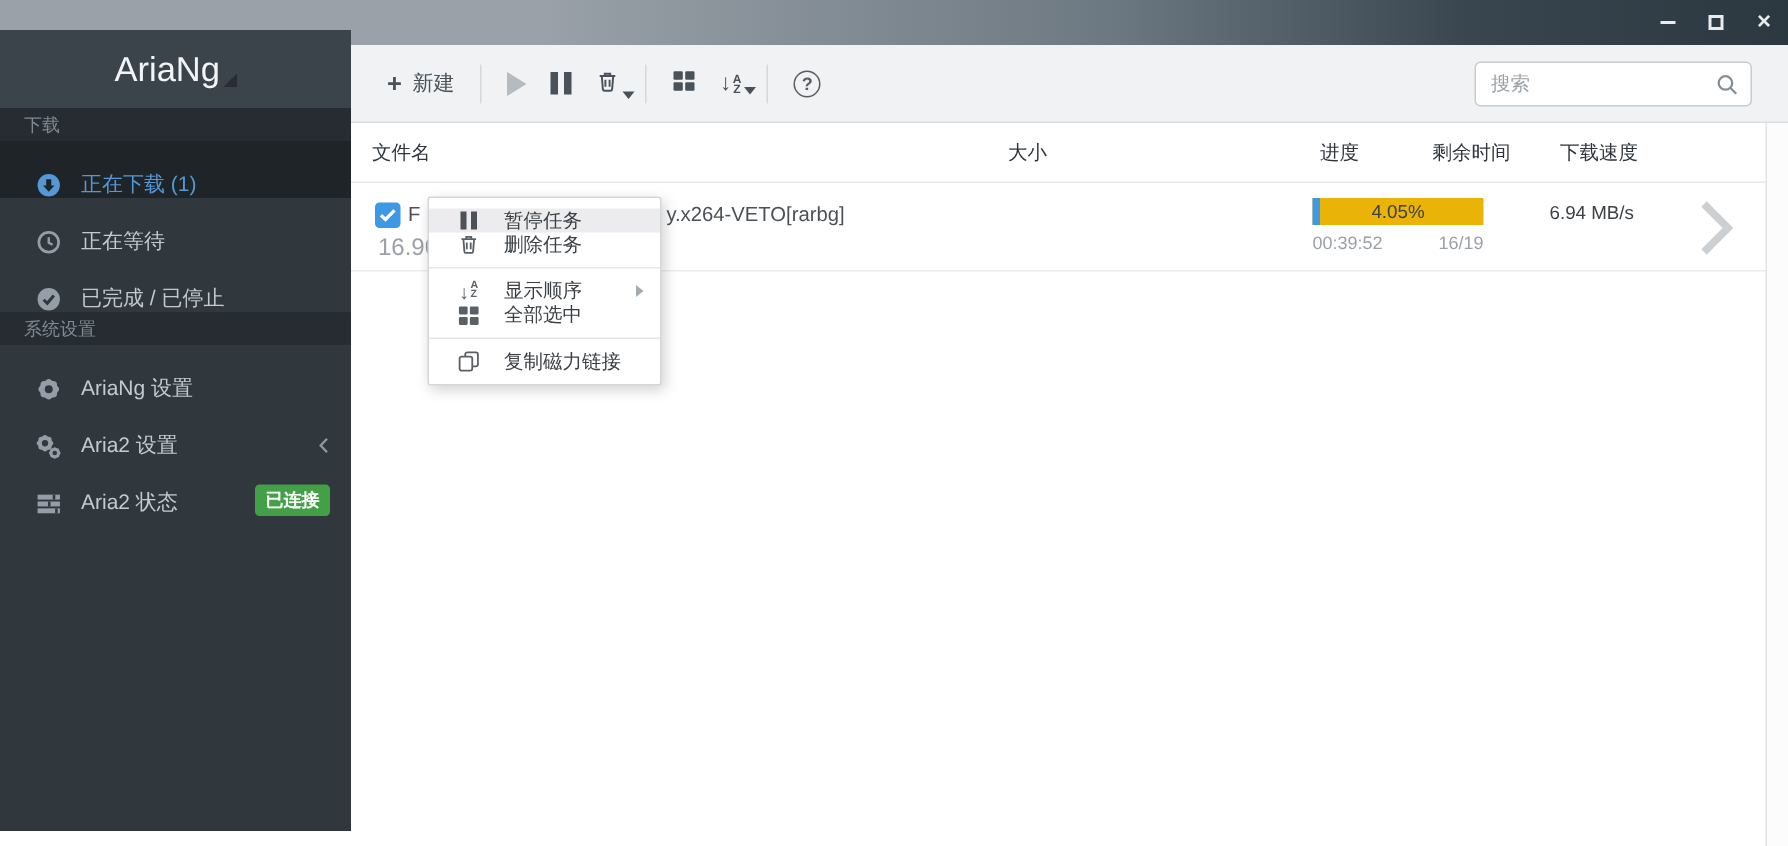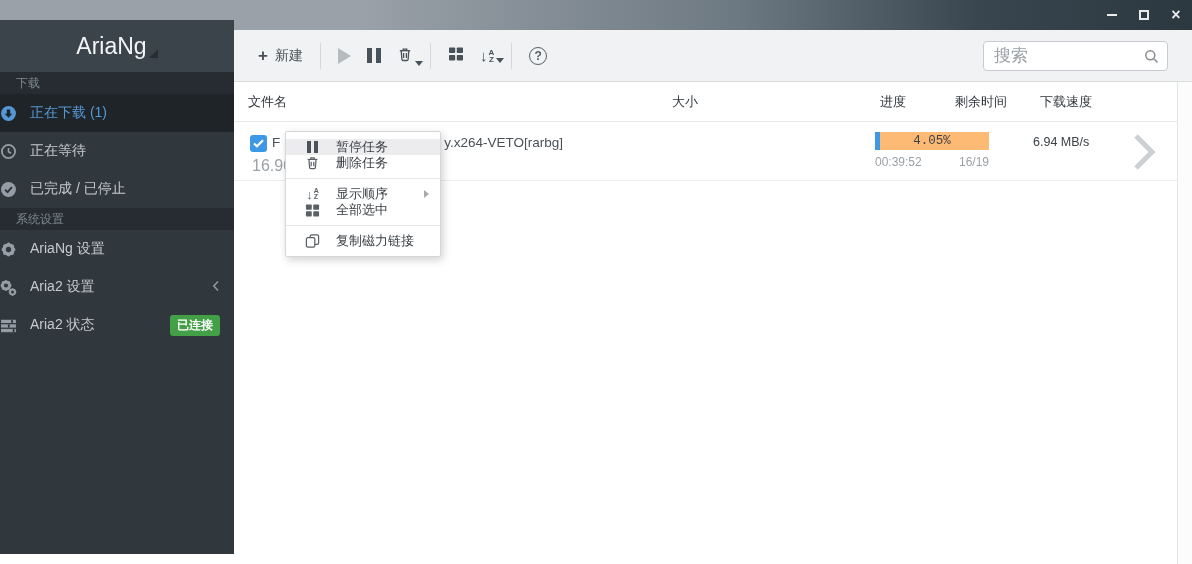--- a/index.html
+++ b/index.html
@@ -16,21 +16,21 @@
   .glyph-close { color:#e9ebed; font-size:16px; font-weight:bold; line-height:1; }
 
   
   .sidebar { position:absolute; top:20px; left:0; width:234px; height:534px; background:var(--sidebar-bg); }
   .logo { height:52px; background:var(--sidebar-header-bg); color:#f2f4f6; font-size:23px;
     display:flex; align-items:center; justify-content:center; cursor:pointer; }
   .logo-caret { width:0; height:0; border-left:9px solid transparent; border-bottom:9px solid #272d32;
     margin-left:2px; margin-top:14px; }
   .nav-section { height:22px; line-height:22px; background:var(--sidebar-section-bg); color:#7f8a93;
     font-size:12px; padding-left:16px; }
-  .nav-item { height:38px; display:flex; align-items:center; padding:0 14px 0 0;
+  .nav-item { height:38px; display:flex; align-items:flex-end; padding:0 14px 0 24px;
     color:#c4cacf; font-size:14px; cursor:pointer; }
   .nav-item .nav-ic { width:17px; height:17px; margin-right:13px; color:#959ea6; flex:none; display:flex; align-items:center; justify-content:center; }
   .nav-item.active { background:var(--sidebar-active-bg); color:var(--active-blue); }
   .nav-item.active .nav-ic { color:var(--active-blue); }
   .nav-label { flex:1; white-space:nowrap; }
   .badge { background:var(--badge-green); color:#fff; font-size:12px; padding:2px 7px; border-radius:3px; font-weight:bold;margin-left:24px; }
   .angle-left { color:#8d97a0; }
 
   
   .content { position:absolute; top:30px; left:234px; width:958px; height:534px; background:#fff; }
@@ -46,38 +46,38 @@
   .pause-bars i { width:5px; height:15px; background:#4a5259; }
   .caret-dn { width:0; height:0; border-left:4px solid transparent; border-right:4px solid transparent;
     border-top:5px solid #4a5259; position:absolute; right:-2px; bottom:6px; }
   .sort-comp { display:flex; align-items:center; }
   .sort-arrow { font-size:15px; font-weight:bold; line-height:1; }
   .sort-az { display:flex; flex-direction:column; font-size:8px; font-weight:bold; line-height:7px; margin-left:1px; }
   .help-circ { width:18px; height:18px; border-radius:50%; border:1.5px solid #565d64; color:#565d64;
     font-size:12px; font-weight:bold; display:flex; align-items:center; justify-content:center; }
   .search-box { margin-left:auto; position:relative; }
   .search-box input { width:185px; height:30px; border:1px solid #c8ccd0; border-radius:4px;
-    padding:0 30px 0 10px; font-size:17px; color:#333; font-family:inherit; outline:none; background:#fff; }
+    padding:0 30px 0 10px; font-size:13px; color:#333; font-family:inherit; outline:none; background:#fff; }
   .search-box input::placeholder { color:#9aa0a5; }
   .search-ic { position:absolute; right:9px; top:8px; }
 
   
   .table-header { position:relative; height:40px; border-bottom:1px solid #e6e8ea; font-size:13px; color:#2f353b; }
   .th { position:absolute; top:0; line-height:40px; white-space:nowrap; }
   .th-name { left:14px; } .th-size { left:438px; } .th-progress { left:646px; }
   .th-eta { left:721px; } .th-speed { left:806px; }
 
   .task-row { position:relative; height:59px; border-bottom:1px solid #ededef; cursor:pointer; }
   .checkbox { position:absolute; left:16px; top:13px; width:17px; height:17px; background:var(--accent);
     border-radius:3px; display:flex; align-items:center; justify-content:center; cursor:pointer; }
   .fn-line { position:absolute; left:38px; top:13px; font-size:13.5px; color:#4b5157; white-space:nowrap; }
   .fn-gap { display:inline-block; width:164px; }
   .size-line { position:absolute; left:18px; top:35px; font-size:16px; color:#9ba1a7; }
   .prog-cell { position:absolute; left:641px; top:10px; width:114px; }
-  .prog-track { position:relative; height:18px; background:#fdba74;font-family:Liberation Mono, monospace; }
+  .prog-track { position:relative; height:18px; background:#eab308; }
   .prog-fill { position:absolute; left:0; top:0; height:18px; background:var(--accent); min-width:5px; }
   .prog-pct { position:absolute; left:0; top:0; width:100%; text-align:center; line-height:18px;
     font-size:12.5px; color:#3c4146; }
   .prog-line2 { display:flex; justify-content:space-between; margin-top:5px; font-size:12px; color:#9ba1a7; }
   .speed { position:absolute; left:799px; top:13px; font-size:12.5px; color:#3c4146; }
   .row-chevron { position:absolute; left:898px; top:10px; }
   .scroll-strip { position:absolute; top:52px; right:0; width:15px; height:482px; background:#fcfcfc; border-left:1px solid #e2e4e6; }
 
   
   .context-menu { position:absolute; left:285px; top:131px; width:156px; background:#fff;

